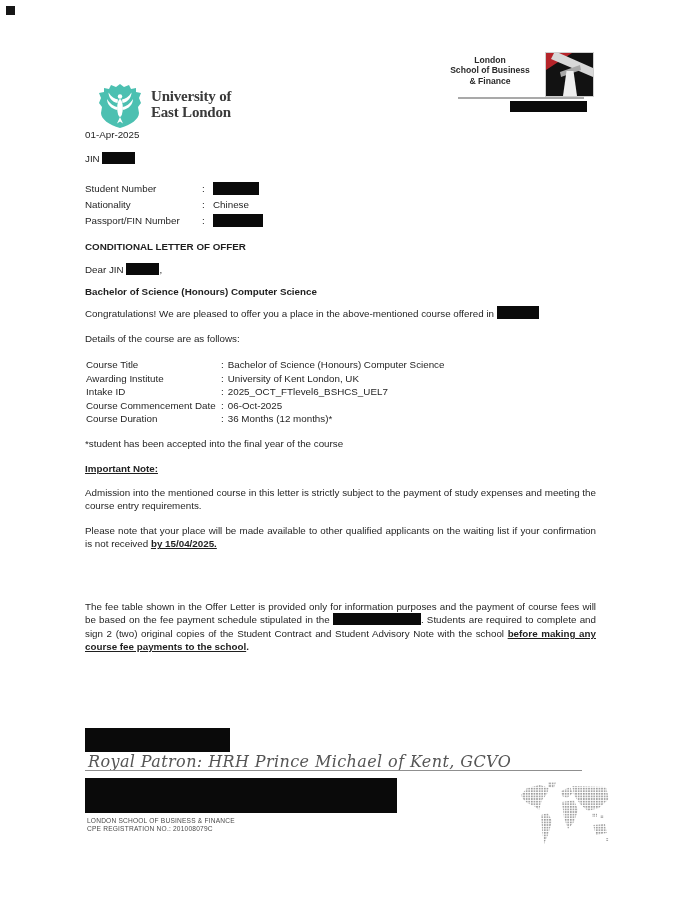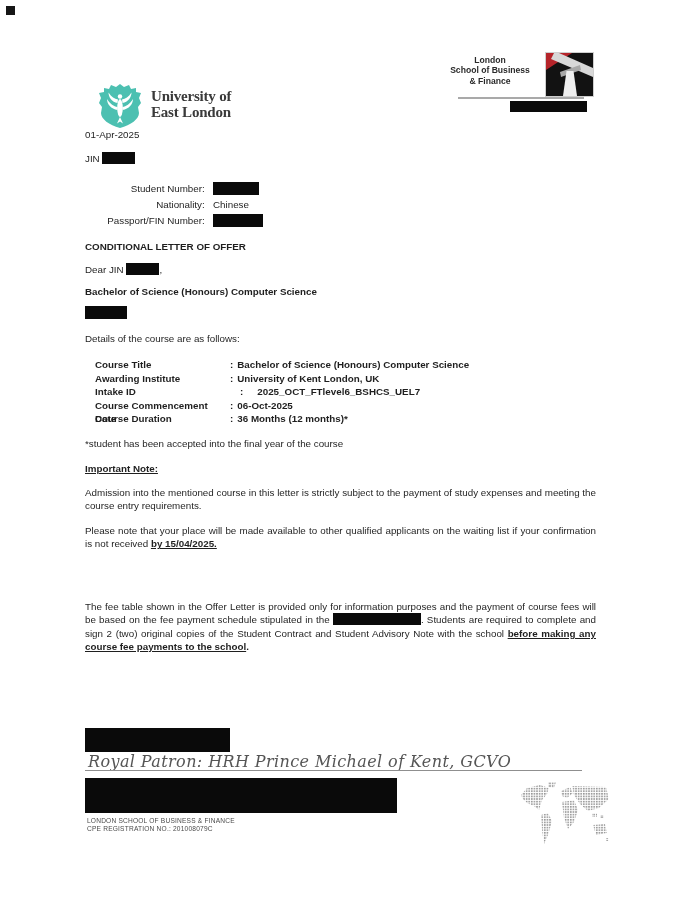--- a/index.html
+++ b/index.html
@@ -27,21 +27,21 @@
   .header-rule{height:2px;background:#a9a9a9;}
   
   .redact{background:#0a0a0a;display:inline-block;vertical-align:text-bottom;}
   .redact-abs{background:#0a0a0a;position:absolute;}
   
   .t{font-size:9.8px;line-height:13.4px;}
   .b{font-weight:700;}
   .bu{font-weight:700;text-decoration:underline;}
   .para{width:511px;text-align:justify;}
   .row{display:flex;font-size:9.8px;line-height:13.4px;}
-  .srow .lbl{width:117px;text-align:right;}
+  .srow .lbl{width:117px;}
   .srow .col{width:11px;}
   .crow .lbl{width:135px;}
   .crow .col{margin-right:4px;}
   
   .royal{
     font-family:"DejaVu Serif", serif;font-style:italic;
     font-size:16px;color:#555;letter-spacing:0.4px;
   }
   .foot-rule{height:1px;background:#8f8f8f;}
   .foot-small{
@@ -121,37 +121,38 @@
   <div class="abs t b" style="left:85px;top:240px;">CONDITIONAL LETTER OF OFFER</div>
 
   <div class="abs t" style="left:85px;top:263px;">
     <span>Dear JIN</span>
     <span class="redact" style="width:33px;height:12px;"></span><span>,</span>
   </div>
 
   <div class="abs t b" style="left:85px;top:285px;">Bachelor of Science (Honours) Computer Science</div>
 
   <div class="abs t para" style="left:85px;top:306px;">
+    <span>Congratulations! We are pleased to offer you a place in the above-mentioned course offered in</span>
     <span class="redact" style="width:42px;height:13px;"></span>
   </div>
 
   <div class="abs t" style="left:85px;top:332px;">Details of the course are as follows:</div>
 
-  <div class="abs" style="left:95px;top:358px;width:511px;font-weight:bold;">
+  <div class="abs" style="left:86px;top:358px;width:511px;">
     <div class="row crow" style="height:13.5px;">
       <span class="lbl">Course Title</span>
       <span class="col">:</span>
       <span>Bachelor of Science (Honours) Computer Science</span>
     </div>
     <div class="row crow" style="height:13.5px;">
       <span class="lbl">Awarding Institute</span>
       <span class="col">:</span>
       <span>University of Kent London, UK</span>
     </div>
-    <div class="row crow" style="height:13.5px;gap:10px;">
+    <div class="row crow" style="height:13.5px;">
       <span class="lbl">Intake ID</span>
       <span class="col">:</span>
       <span>2025_OCT_FTlevel6_BSHCS_UEL7</span>
     </div>
     <div class="row crow" style="height:13.5px;">
       <span class="lbl">Course Commencement Date</span>
       <span class="col">:</span>
       <span>06-Oct-2025</span>
     </div>
     <div class="row crow" style="height:13.5px;">

